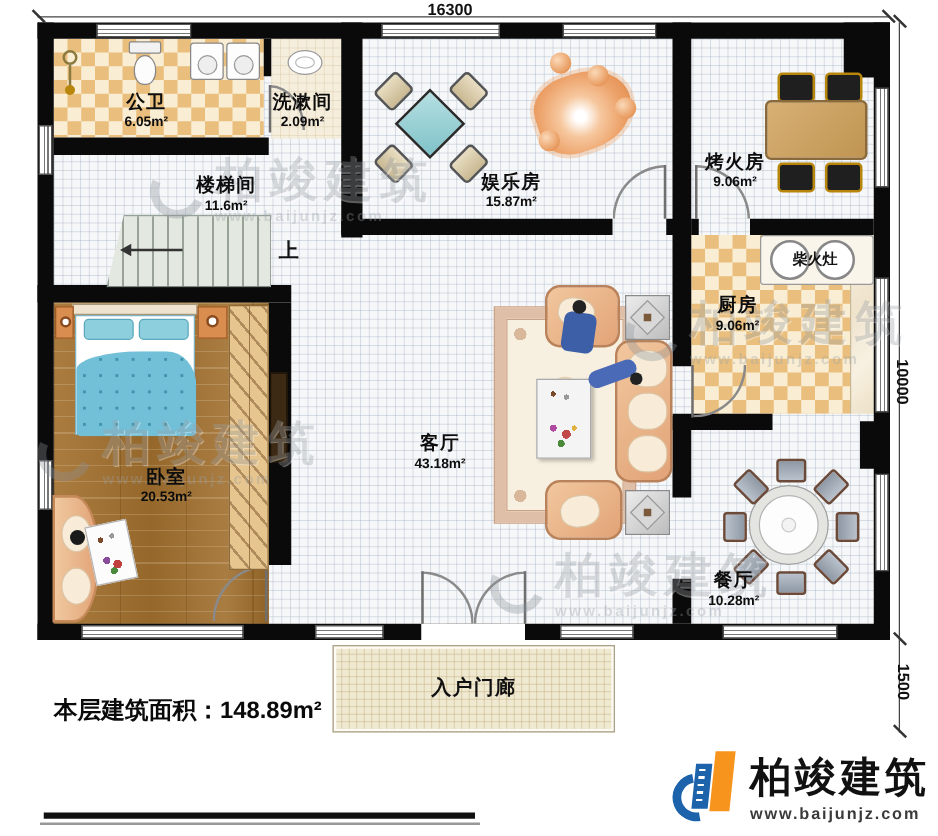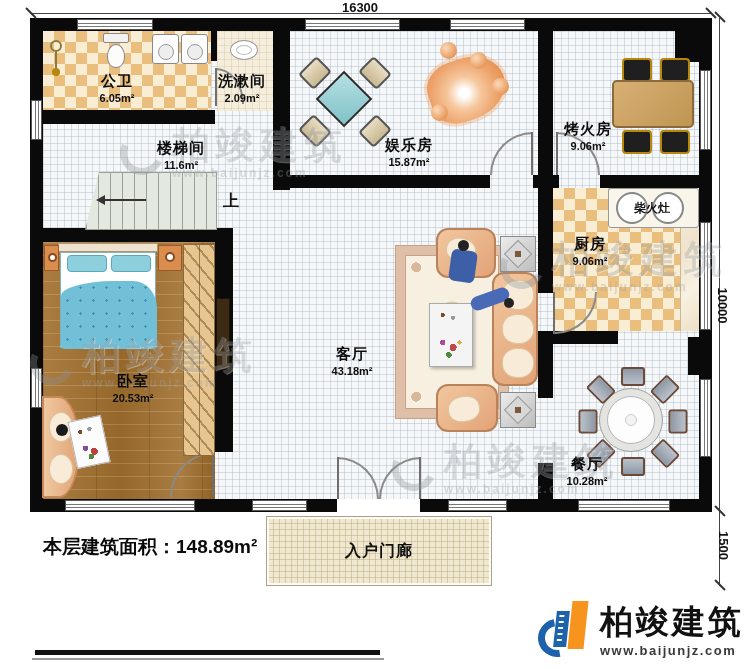--- a/index.html
+++ b/index.html
@@ -35,21 +35,21 @@
   .wm .url{font-size:12px;font-weight:bold;color:#9aa0a6;letter-spacing:2px;margin-top:2px;}
   .tan{background:linear-gradient(135deg,#f2c79e,#e2a377);border:2px solid #b9825a;}
   .cushion{position:absolute;background:#f8ecd8;border:1px solid #dcc3a2;border-radius:45%;}
   .stab{position:absolute;background:linear-gradient(135deg,#ececec,#bdbdbd);border:1px solid #8a8a8a;}
   .stab .dia{position:absolute;left:7px;top:7px;width:18px;height:18px;background:#d8d8d8;border:1px solid #999;transform:rotate(45deg);}
   .stab .dot{position:absolute;left:14px;top:14px;width:6px;height:6px;background:#7a5a3a;}
   .dchair{position:absolute;width:20px;height:15px;background:linear-gradient(#b9c2cc,#8e98a4);border:2px solid #6b4a3a;border-radius:3px;}
   .kchair{position:absolute;width:26px;height:20px;background:#1f1f1f;border:2px solid #b8860b;border-radius:4px;}
   .echair{position:absolute;width:22px;height:18px;background:linear-gradient(#e8ddc2,#c9b992);border:2px solid #555;border-radius:4px;}
   .odot{position:absolute;border-radius:50%;background:radial-gradient(circle at 35% 35%,#fbd9b8,#e89a5e 70%,#d8824a);}
-  .title-area{position:absolute;color:#0a0a0a;}
+  .title-area{position:absolute;color:#0a0a0a;margin-top:21px;}
 </style>
 </head>
 <body>
 
 <div id="plan">
 
   <div class="abs grid" style="left:43px;top:31px;width:656px;height:468px;"></div>
 
   <div class="abs checker" style="left:43px;top:31px;width:168px;height:79px;"></div>
   <div class="abs beige" style="left:217px;top:31px;width:56px;height:80px;"></div>

